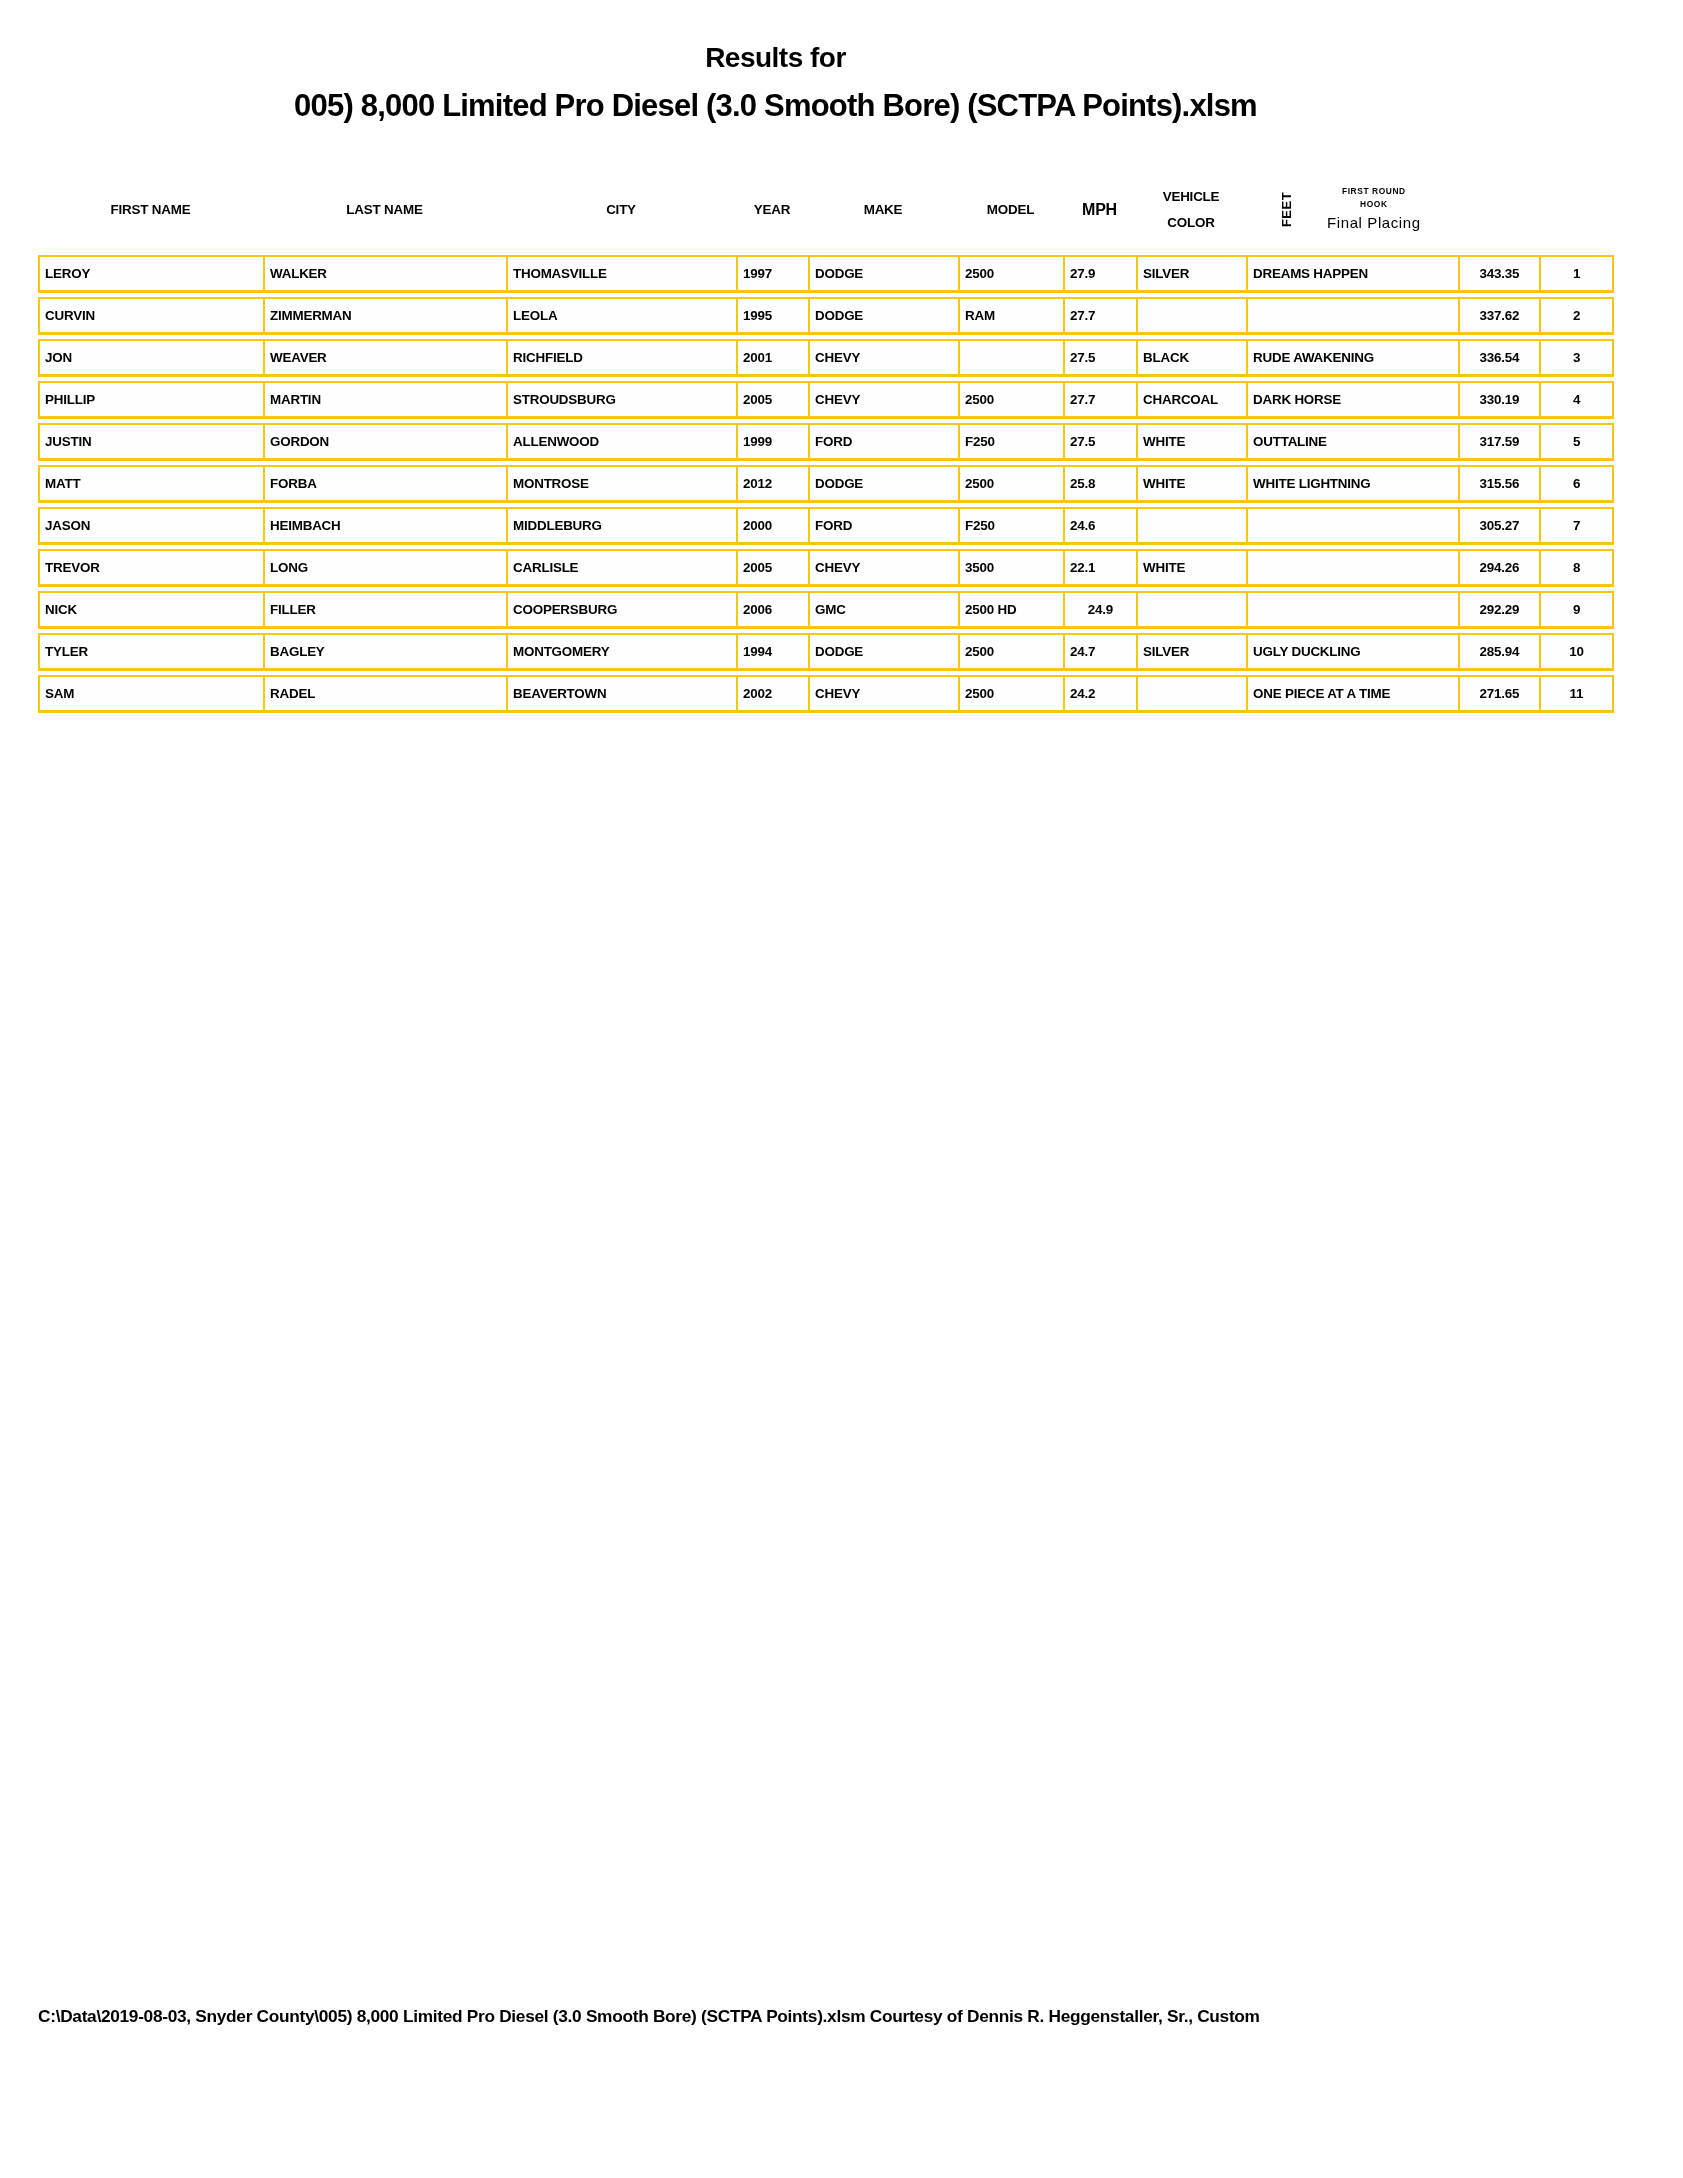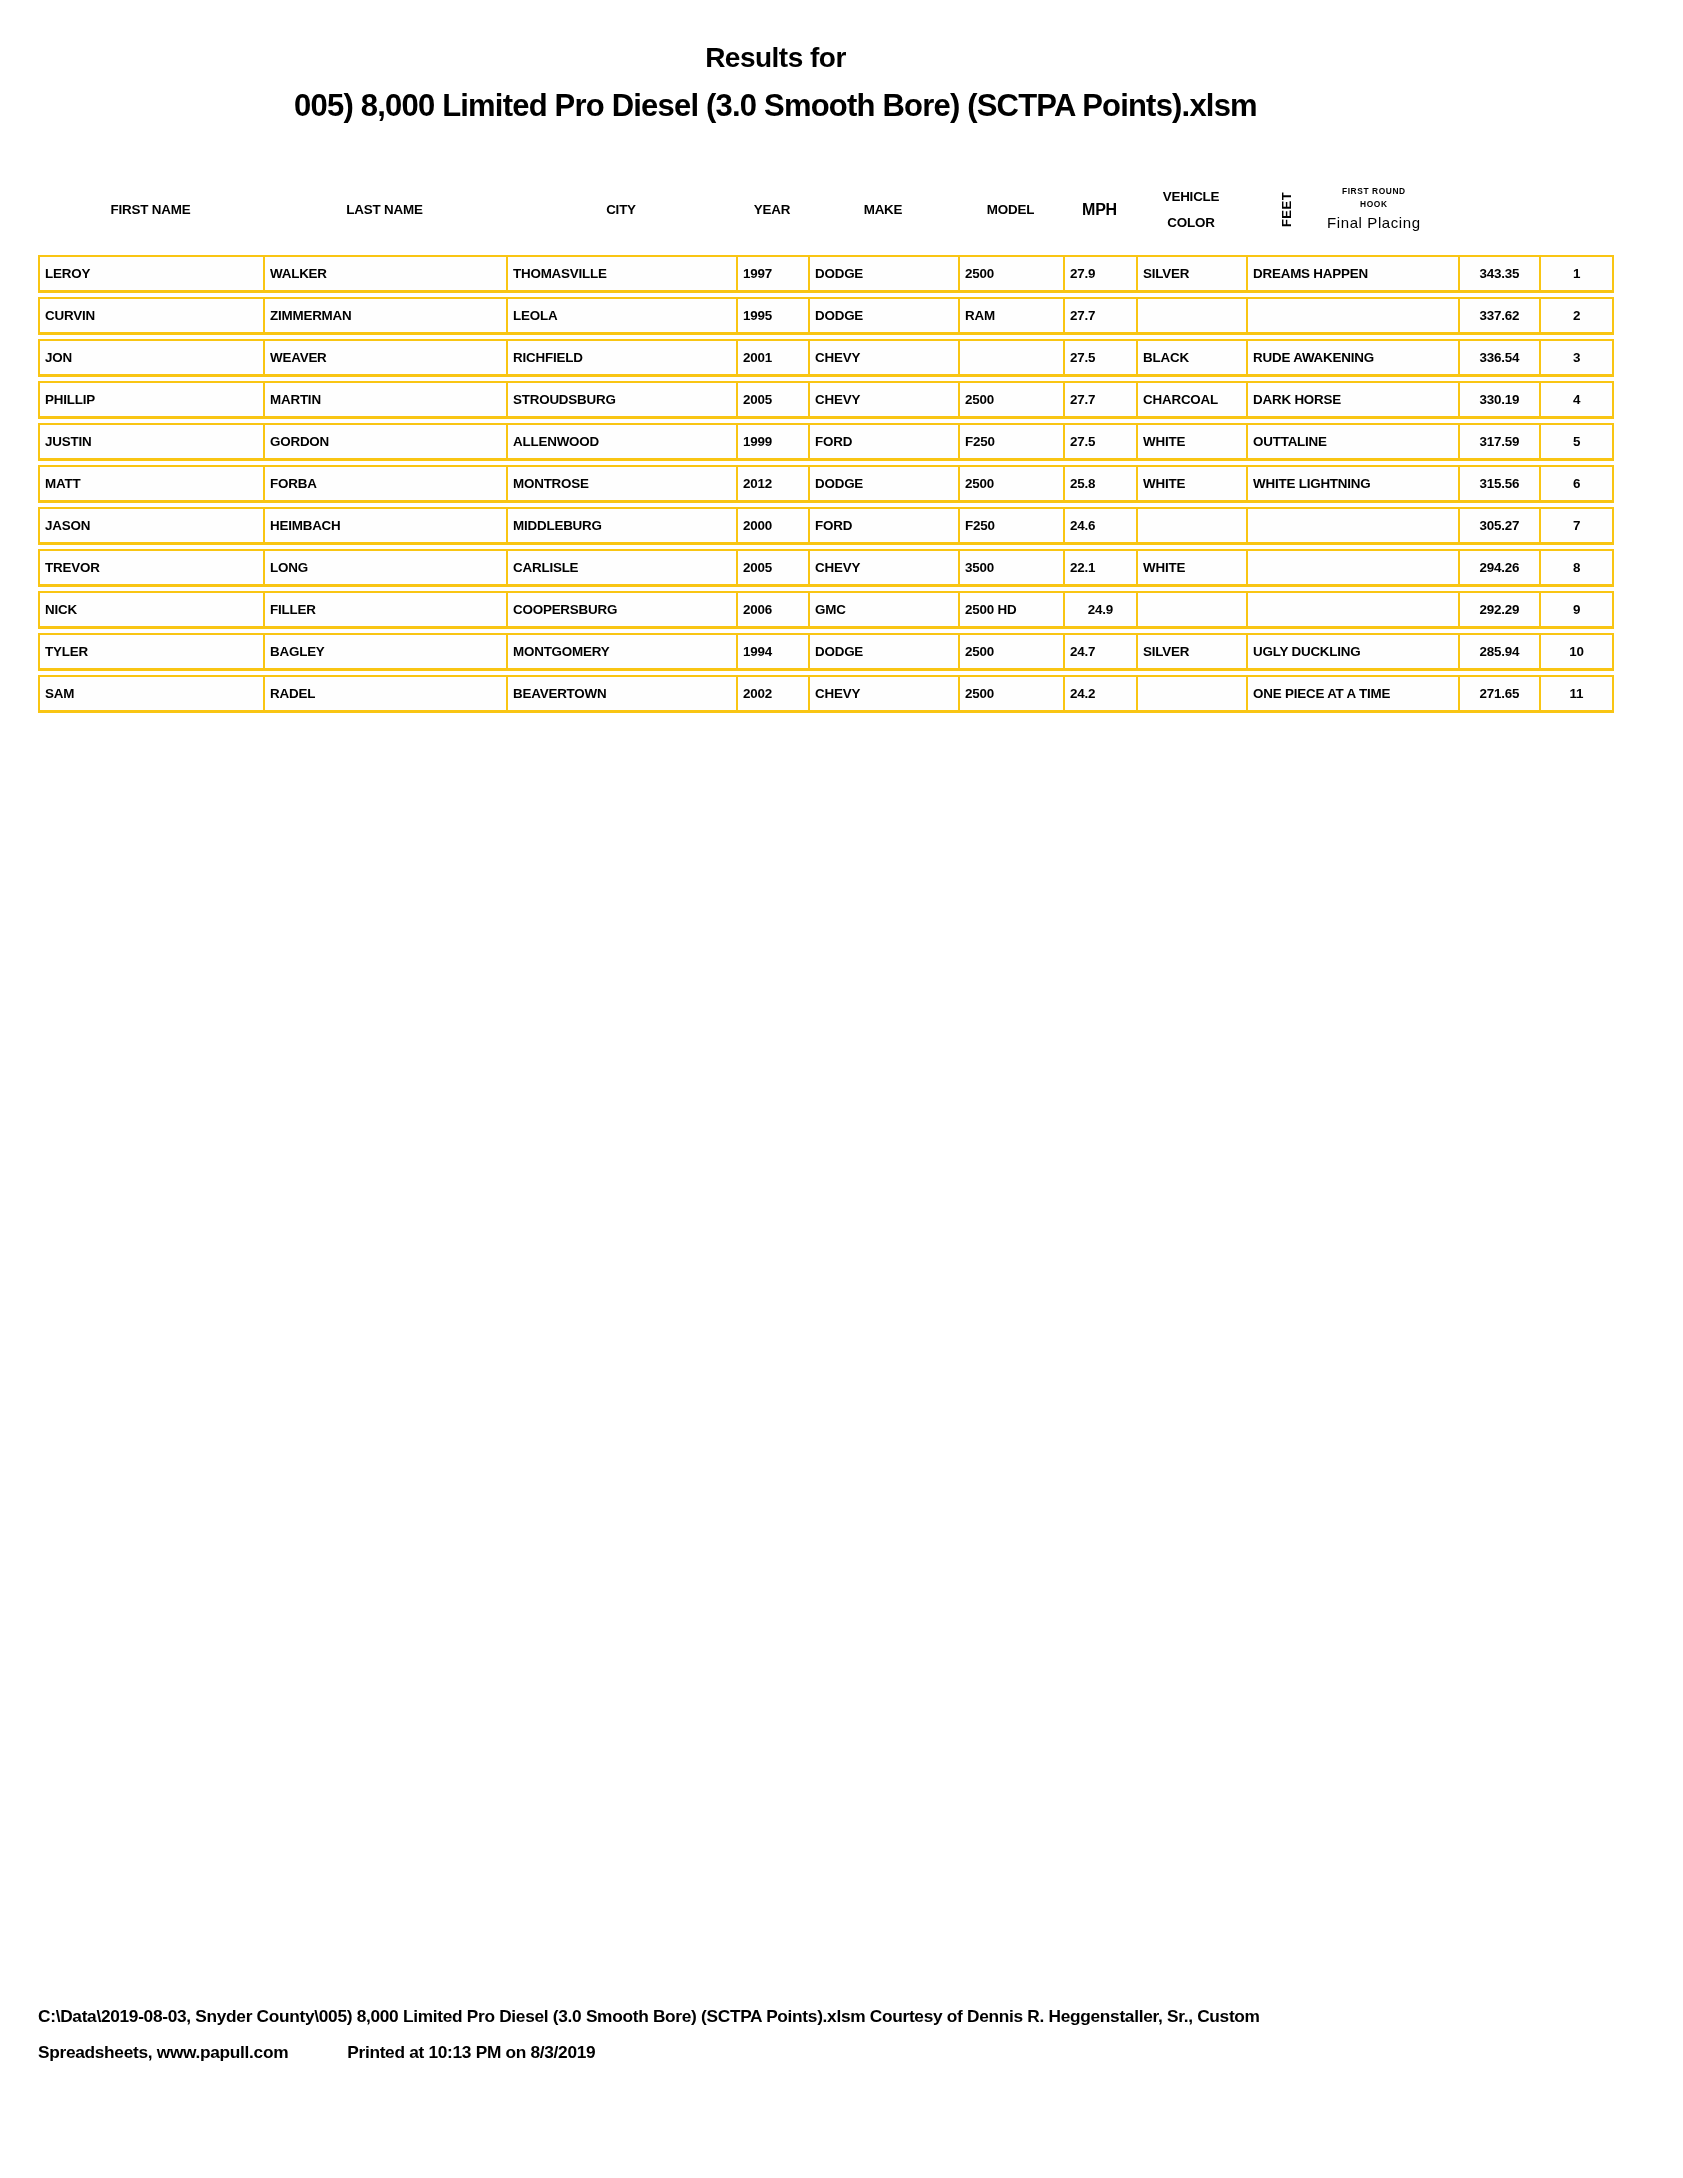--- a/index.html
+++ b/index.html
@@ -261,19 +261,16 @@
           <div class="cell c8">ONE PIECE AT A TIME</div>
           <div class="cell c9">271.65</div>
           <div class="cell c10">11</div>
         </div>
       </div>
 
   </div>
 
   <div class="footer">
     <div class="fline">C:\Data\2019-08-03, Snyder County\005) 8,000 Limited Pro Diesel (3.0 Smooth Bore) (SCTPA Points).xlsm  Courtesy of Dennis R. Heggenstaller, Sr., Custom</div>
-    <div class="fline">
-      <span>Spreadsheets, www.papull.com</span><span class="fgap"></span><span>Printed at 10:13 PM on 8/3/2019</span>
-    </div>
   </div>
 
 </div>
 
 
 </body></html>

